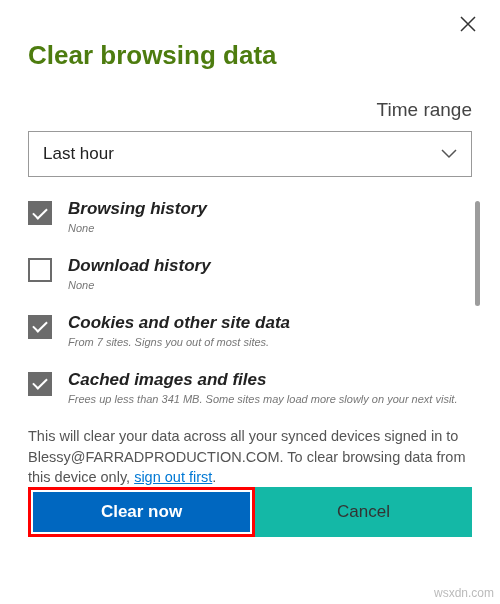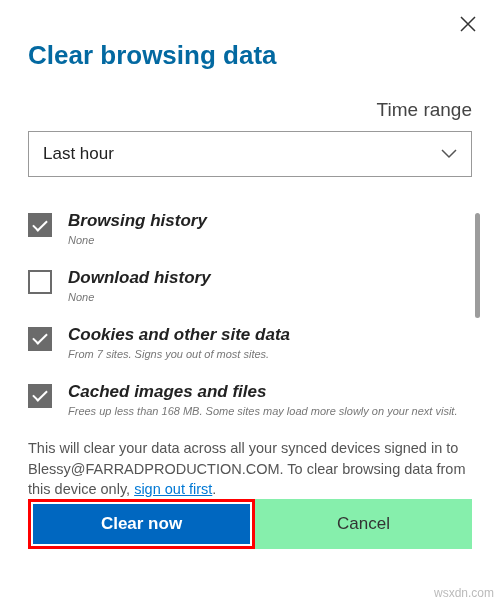--- a/index.html
+++ b/index.html
@@ -28,38 +28,38 @@
       cursor: pointer;
       display: flex;
       align-items: center;
       justify-content: center;
       font-size: 20px;
       color: #333;
     }
     h1 {
       font-size: 26px;
       font-weight: 600;
-      color: #0369a1;
+      color: #4d7c0f;
       margin-bottom: 28px;
       margin-top: 10px;
     }
     .field-label {
       font-size: 19px;
       color: #444;
       margin-bottom: 10px;
       text-align: right;
     }
     .select-box {
       border: 1px solid #999;
       padding: 12px 14px;
       display: flex;
       justify-content: space-between;
       align-items: center;
       cursor: pointer;
-      margin-bottom: 34px;
+      margin-bottom: 22px;
       background: #fff;
     }
     .select-box .value {
       font-size: 17px;
       color: #222;
     }
     .chevron {
       font-size: 16px;
       color: #555;
     }
@@ -153,21 +153,21 @@
       background: #0067c0;
       color: #fff;
       font-weight: 600;
       width: 100%;
       padding: 10px 0;
       border: none;
       font-size: 17px;
       cursor: pointer;
     }
     .btn-secondary {
-      background: #86efac;
+      background: #14b8a6;
       color: #333;
     }
     .watermark {
       position: absolute;
       bottom: 4px;
       right: 6px;
       font-size: 12px;
       color: #bbb;
     }
   </style>
@@ -218,21 +218,21 @@
       <div class="check-content">
         <div class="check-title">Cookies and other site data</div>
         <div class="check-desc">From 7 sites. Signs you out of most sites.</div>
       </div>
     </div>
 
     <div class="check-item">
       <div class="checkbox checked"></div>
       <div class="check-content">
         <div class="check-title">Cached images and files</div>
-        <div class="check-desc">Frees up less than 168 MB. Some sites may load more slowly on your next visit.</div>
+        <div class="check-desc">Frees up less than 341 MB. Some sites may load more slowly on your next visit.</div>
       </div>
     </div>
   </div>
 
   <div class="info-text">
     <span>This will clear your data across all your synced devices signed in to Blessy@FARRADPRODUCTION.COM. To clear browsing data from this device only, </span><span class="link">sign out first</span><span>.</span>
   </div>
 
   <div class="button-row">
     <div class="btn-primary-wrap">

